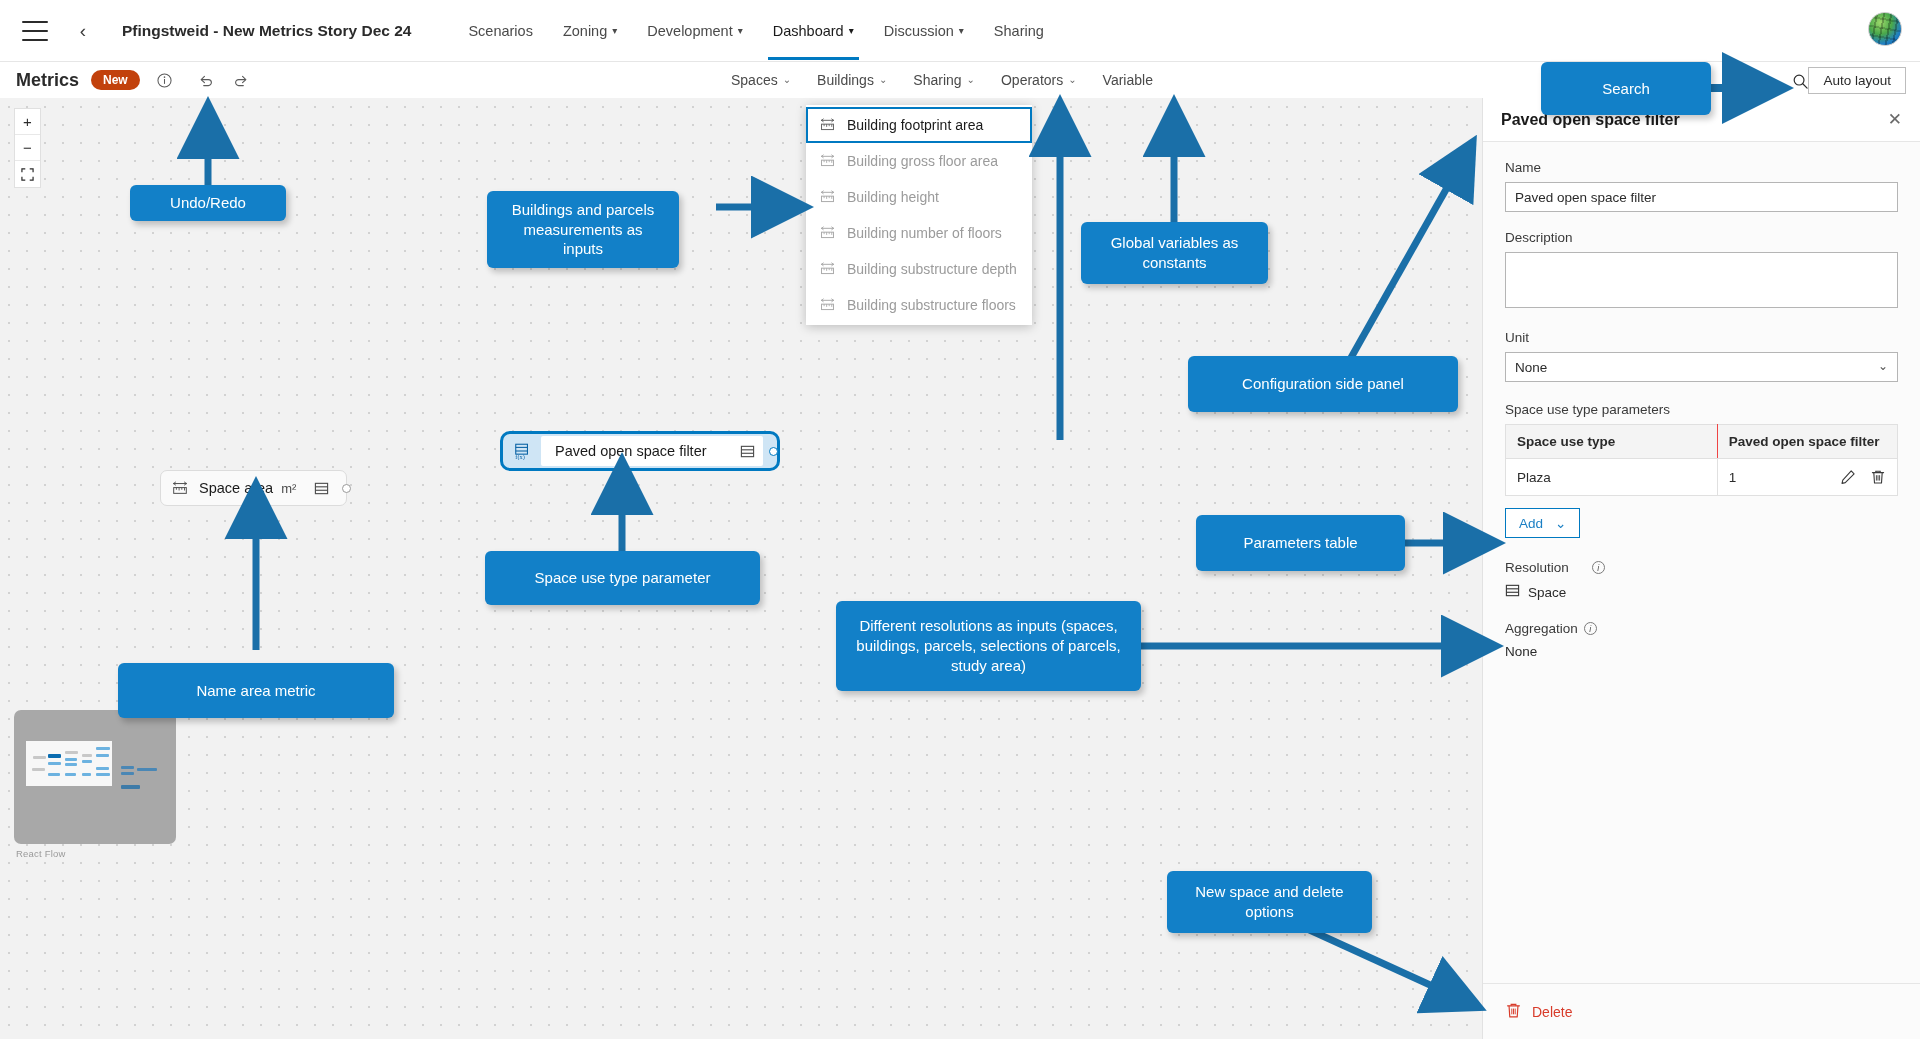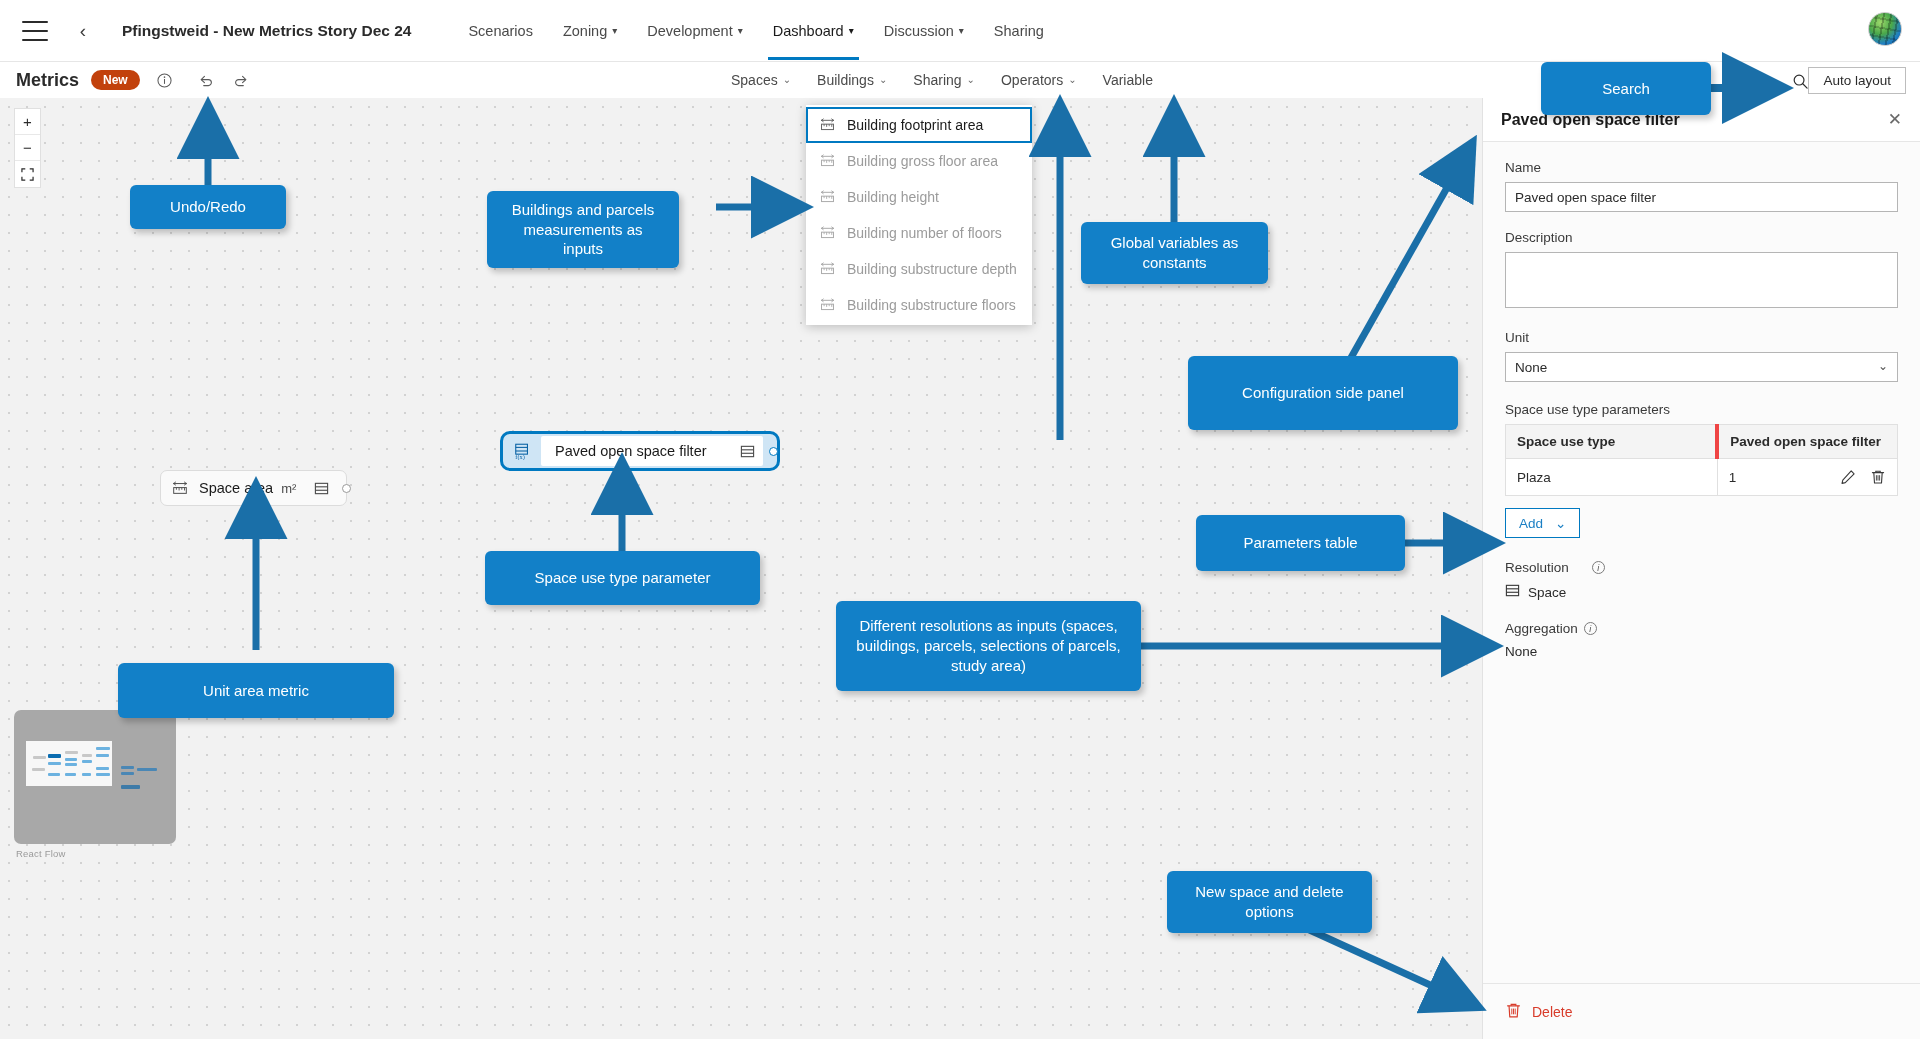--- a/index.html
+++ b/index.html
@@ -198,21 +198,21 @@
   .sel-wrap { position: relative; }
   .sel-input {
     width: 100%; height: 30px; border: 1px solid #b5b5b5; background: #fff;
     font-size: 13.5px; color: #2b2b2b; padding: 0 9px; display: flex; align-items: center;
     cursor: pointer;
   }
   .sel-wrap .caret { position: absolute; right: 10px; top: 7px; color: #555; font-size: 12px; }
   .ptable { width: 100%; border-collapse: collapse; border: 1px solid #e0e0e0; }
   .ptable th {
     background: #f4f4f4; text-align: left; font-size: 13.5px; font-weight: bold;
-    color: #2b2b2b; padding: 9px 11px; border-right: 4px solid #ef4444;
+    color: #2b2b2b; padding: 9px 11px; border-right: 1px solid #ef4444;
     border-bottom: 1px solid #e0e0e0;
   }
   .ptable td {
     background: #fff; font-size: 13.5px; color: #2b2b2b; padding: 10px 11px;
     border-right: 1px solid #e0e0e0;
   }
   .ptable th:last-child, .ptable td:last-child { border-right: none; }
   .cell-val { display: flex; align-items: center; }
   .cell-val .v { flex: 1; }
   .row-act { color: #3a3a3a; cursor: pointer; margin-left: 14px; display: inline-flex; }
@@ -493,32 +493,32 @@
       <path d="M622,555 L622,466" stroke="#1a6fa8" stroke-width="7" fill="none" marker-end="url(#ah)"></path>
 
       <path d="M256,650 L256,490" stroke="#1a6fa8" stroke-width="7" fill="none" marker-end="url(#ah)"></path>
 
       <path d="M1303,927 L1474,1005" stroke="#1a6fa8" stroke-width="7" fill="none" marker-end="url(#ah)"></path>
 
       <path d="M1662,88 L1778,88" stroke="#1a6fa8" stroke-width="8" fill="none" marker-end="url(#ah)"></path>
     </svg>
   </div>
 
-  <div class="callout" style="left:130px;top:185px;width:156px;height:44px;">Undo/Redo</div>
+  <div class="callout" style="left:130px;top:185px;width:156px;height:36px;">Undo/Redo</div>
 
   <div class="callout" style="left:487px;top:191px;width:192px;height:77px;">Buildings and parcels measurements as inputs</div>
 
   <div class="callout" style="left:1081px;top:222px;width:187px;height:62px;">Global variables as constants</div>
 
-  <div class="callout" style="left:1188px;top:356px;width:270px;height:74px;">Configuration side panel</div>
+  <div class="callout" style="left:1188px;top:356px;width:270px;height:56px;">Configuration side panel</div>
 
 
   <div class="callout" style="left:485px;top:551px;width:275px;height:54px;">Space use type parameter</div>
 
-  <div class="callout" style="left:118px;top:663px;width:276px;height:55px;">Unit area metric</div>
+  <div class="callout" style="left:118px;top:663px;width:276px;height:55px;">Name area metric</div>
 
   <div class="callout" style="left:836px;top:601px;width:305px;height:90px;">Different resolutions as inputs (spaces, buildings, parcels, selections of parcels, study area)</div>
 
   <div class="callout" style="left:1196px;top:515px;width:209px;height:56px;">Parameters table</div>
 
   <div class="callout" style="left:1541px;top:62px;width:170px;height:53px;">Search</div>
 
   <div class="callout" style="left:1167px;top:871px;width:205px;height:62px;">New space and delete options</div>
 
   <div class="sidepanel">

